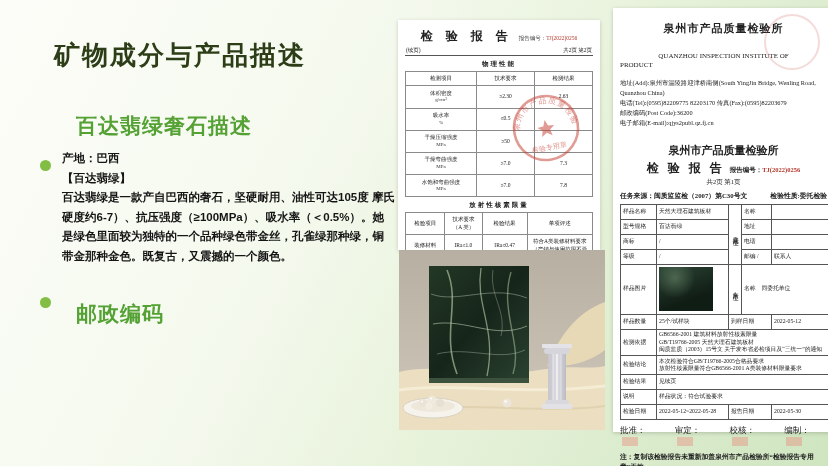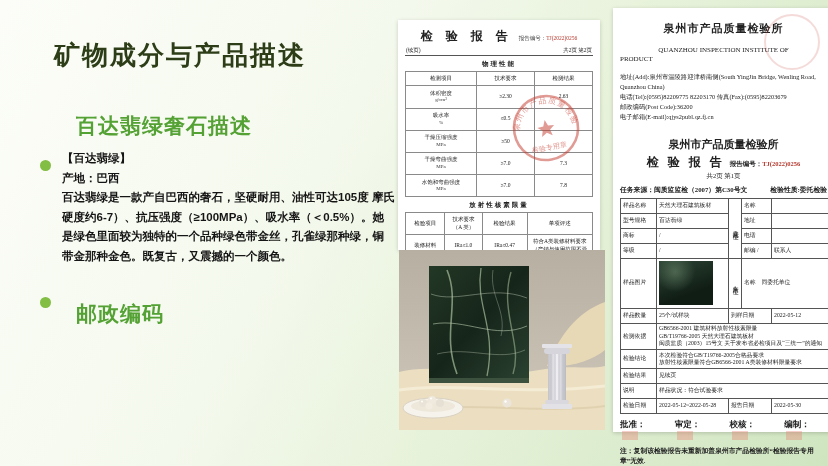--- a/index.html
+++ b/index.html
@@ -30,52 +30,52 @@
   .t td,.t th{border:1px solid #8a8a8a;font-size:5.5px;font-weight:normal;text-align:center;padding:2px 2px;line-height:1.35;}
   .t th{padding:3px 2px;}
   .t .unit{font-size:5px;color:#333;display:block;}
   .phys td{padding:3.5px 2px;}
   .stamp2{position:absolute;left:112px;top:72px;width:72px;height:72px;transform:rotate(-10deg);opacity:.85;pointer-events:none;}
   
   .photo{position:absolute;left:399px;top:250px;width:206px;height:180px;overflow:hidden;}
   
   .page1{left:613px;top:8px;width:221px;height:424px;padding:7px 7px;}
   .p1-org{text-align:center;font-size:11px;font-weight:bold;letter-spacing:1px;margin-top:6px;}
-  .p1-en{font-size:7px;line-height:1.3;margin-top:10px;}
+  .p1-en{font-size:7px;line-height:1.3;margin-top:16px;}
   .p1-en .l1{text-align:center;}
   .p1-addr{font-size:6.3px;line-height:1.6;margin-top:8px;}
   .faint-stamp{position:absolute;right:14px;top:6px;width:52px;height:52px;border:2px solid rgba(205,90,80,.22);border-radius:50%;}
   .p1-org2{text-align:center;font-size:11px;font-weight:bold;margin-top:14px;}
   .p1-titlerow{display:flex;justify-content:center;align-items:baseline;gap:5px;margin-top:2px;}
   .p1-title{font-size:12px;font-weight:bold;letter-spacing:3px;}
   .p1-no{font-size:6.5px;font-weight:bold;}
   .p1-page{text-align:center;font-size:6.5px;margin-top:1px;}
   .p1-task{display:flex;justify-content:space-between;font-size:6.8px;font-weight:bold;margin-top:4px;}
   table.p1t{width:112%;border-collapse:collapse;table-layout:fixed;margin-top:3px;}
   .p1t td{border:1px solid #555;font-size:5.8px;padding:1.5px 2px;line-height:1.3;height:11px;overflow:hidden;}
   .p1t .vert{writing-mode:vertical-rl;text-orientation:upright;text-align:center;padding:1px 0;letter-spacing:1px;}
   .p1t .ctr{text-align:center;}
   .samp-img{width:54px;height:44px;background:
      radial-gradient(circle at 30% 25%,rgba(120,150,120,.5),rgba(0,0,0,0) 40%),
      linear-gradient(160deg,#2c4434,#101d15 70%);}
-  .p1-foot{display:flex;gap:12px;font-size:8.5px;font-weight:bold;margin-top:5px;align-items:center;}
+  .p1-foot{display:flex;gap:12px;font-size:8.5px;font-weight:normal;margin-top:5px;align-items:center;}
   .sig{display:inline-block;width:16px;height:9px;background:rgba(235,128,116,.38);margin-left:2px;}
   .p1-note{font-size:6.8px;line-height:1.45;margin-top:4px;font-weight:bold;}
 </style>
 </head>
 <body>
 
 <div class="slide">
 
   <div class="slide-title">矿物成分与产品描述</div>
   <div class="h-green h-desc">百达翡绿奢石描述</div>
   <span class="bullet b1"></span>
   <div class="body-text t-desc">
+    <div>产地：巴西</div>
     <div>【百达翡绿】</div>
-    <div>产地：巴西</div>
     <div>百达翡绿是一款产自巴西的奢石，坚硬耐用、油性可达105度 摩氏硬度约6-7）、抗压强度（≥100MPa）、吸水率（＜0.5%）。她是绿色里面较为独特的一个品种绿色带金丝，孔雀绿那种绿，铜带金那种金色。既复古，又震撼的一个颜色。</div>
   </div>
   <span class="bullet b2"></span>
   <div class="h-green h-usage">邮政编码</div>
 
   <div class="page page2">
     <div class="p2-head">
       <span class="p2-title">检 验 报 告</span>
       <span class="p2-no"><span>报告编号：</span><span class="red">TJ(2022)0256</span></span>
     </div>

